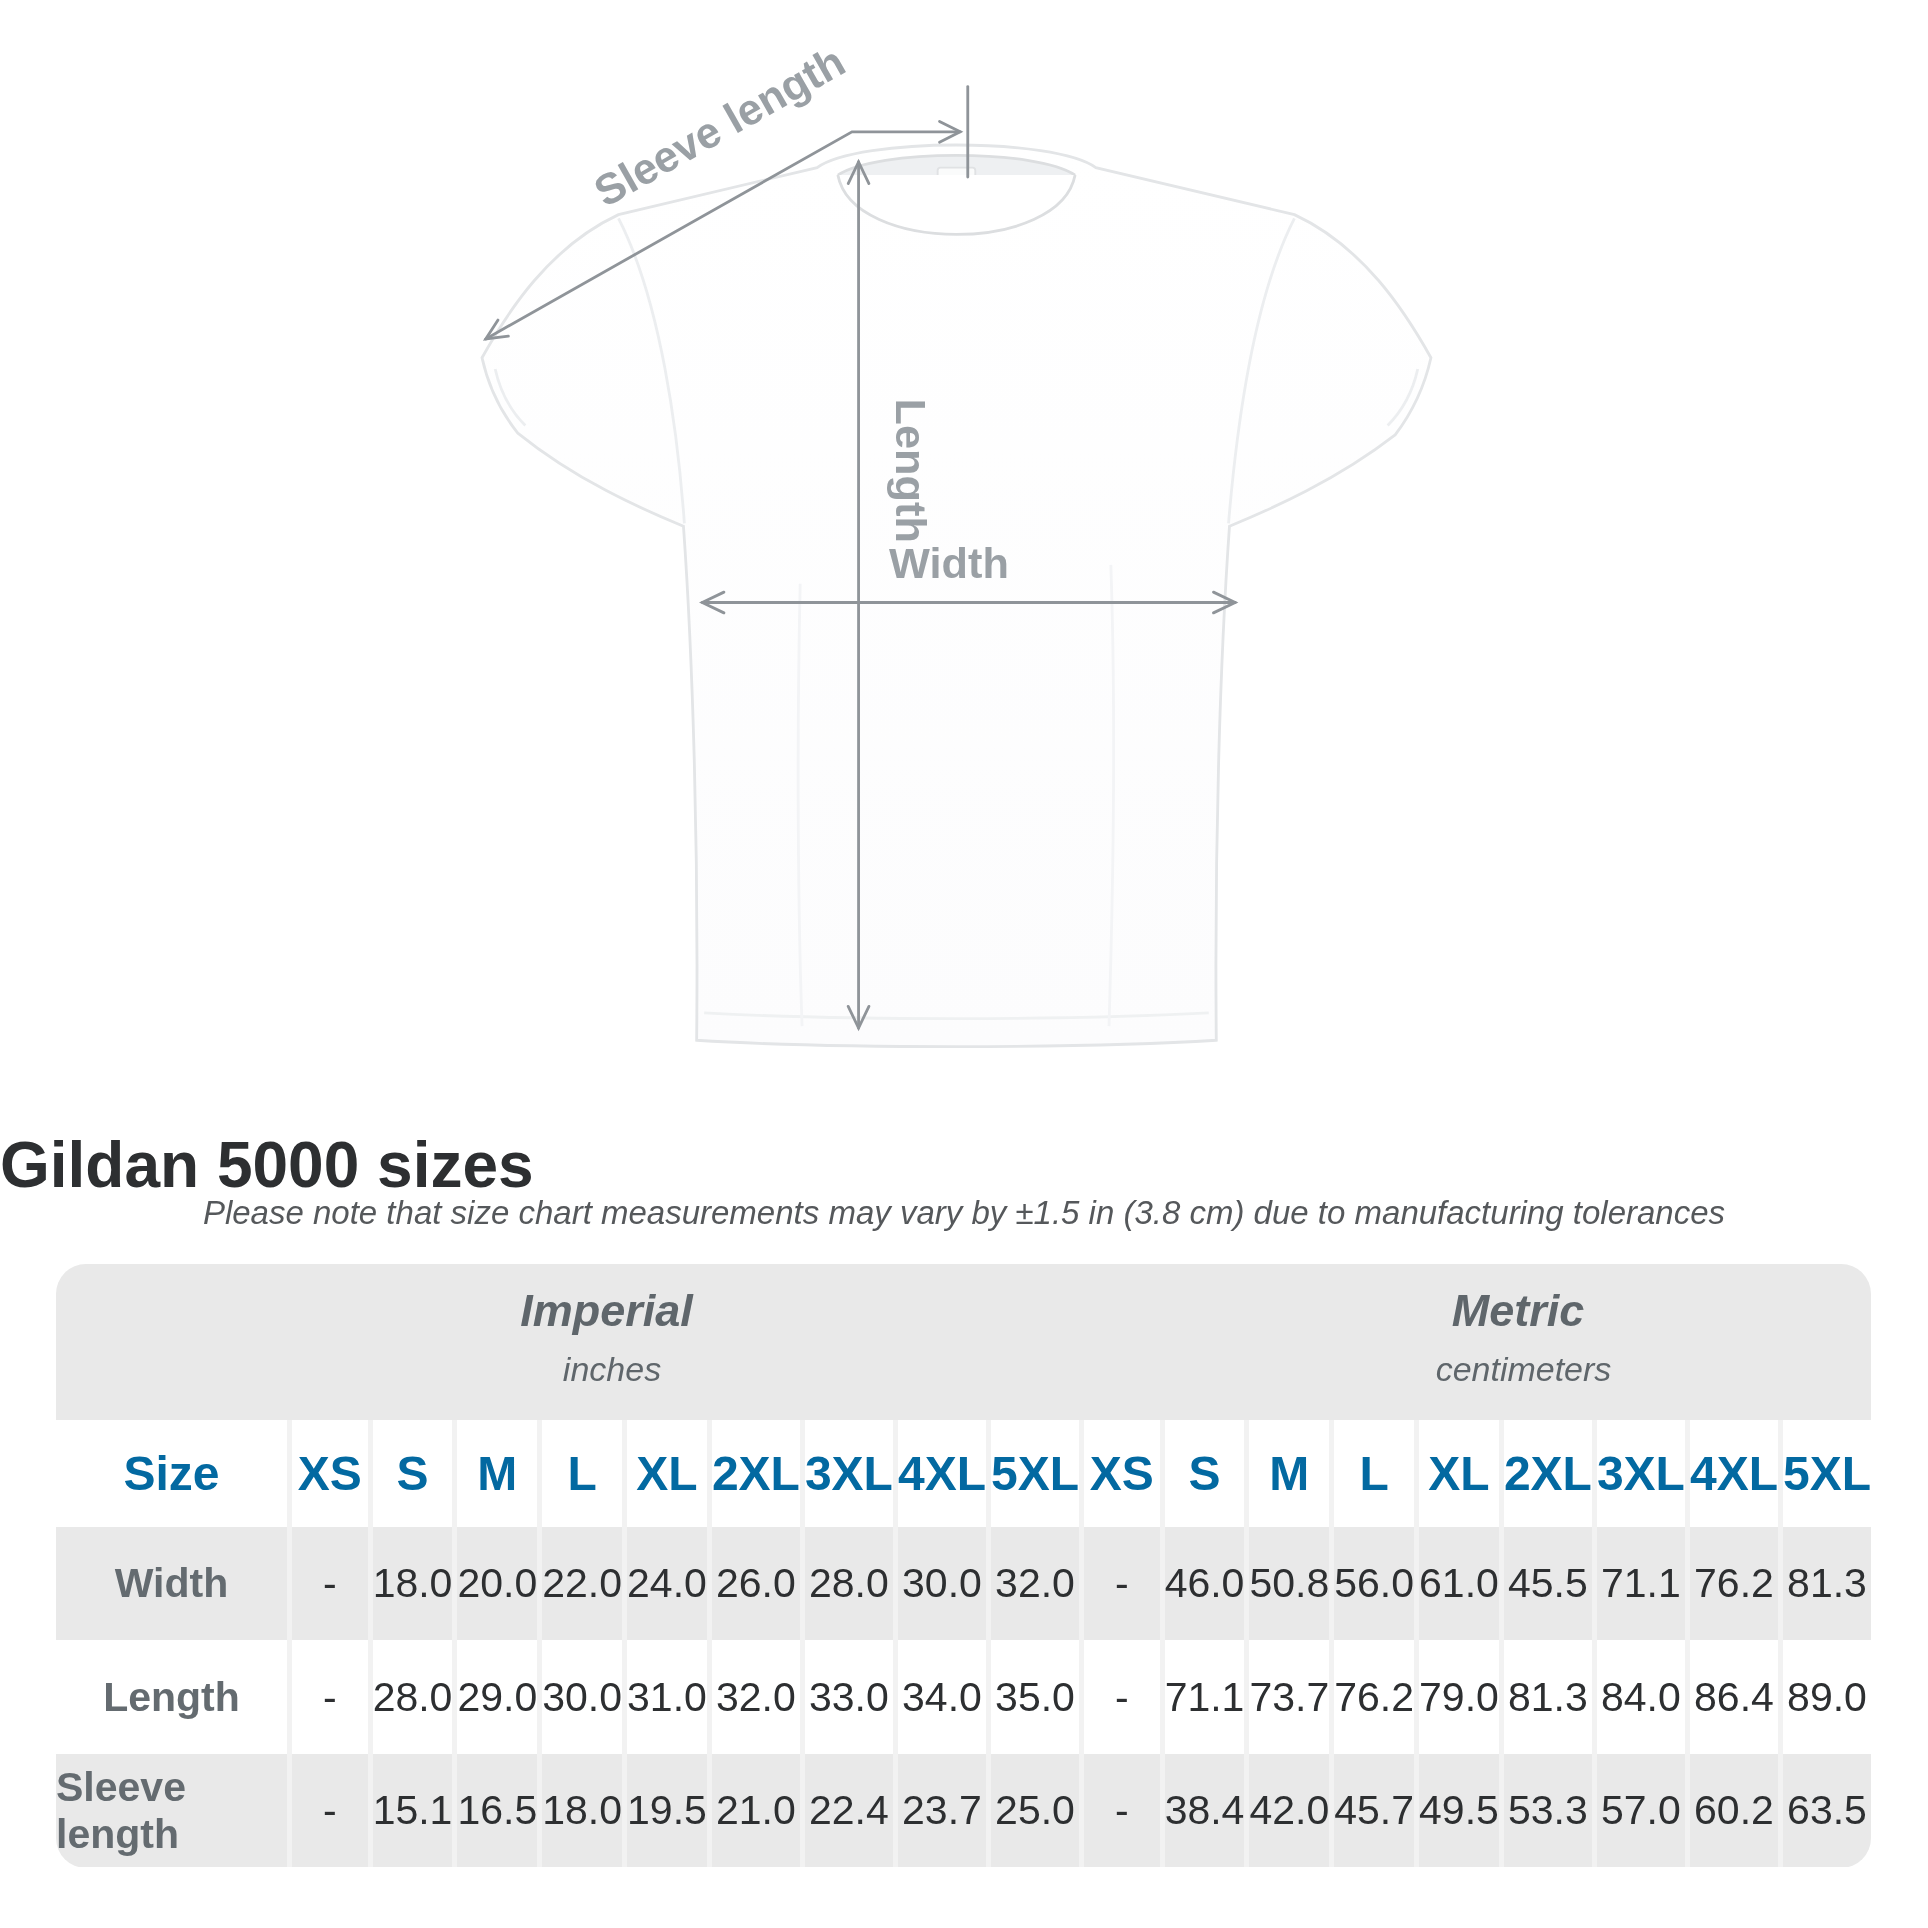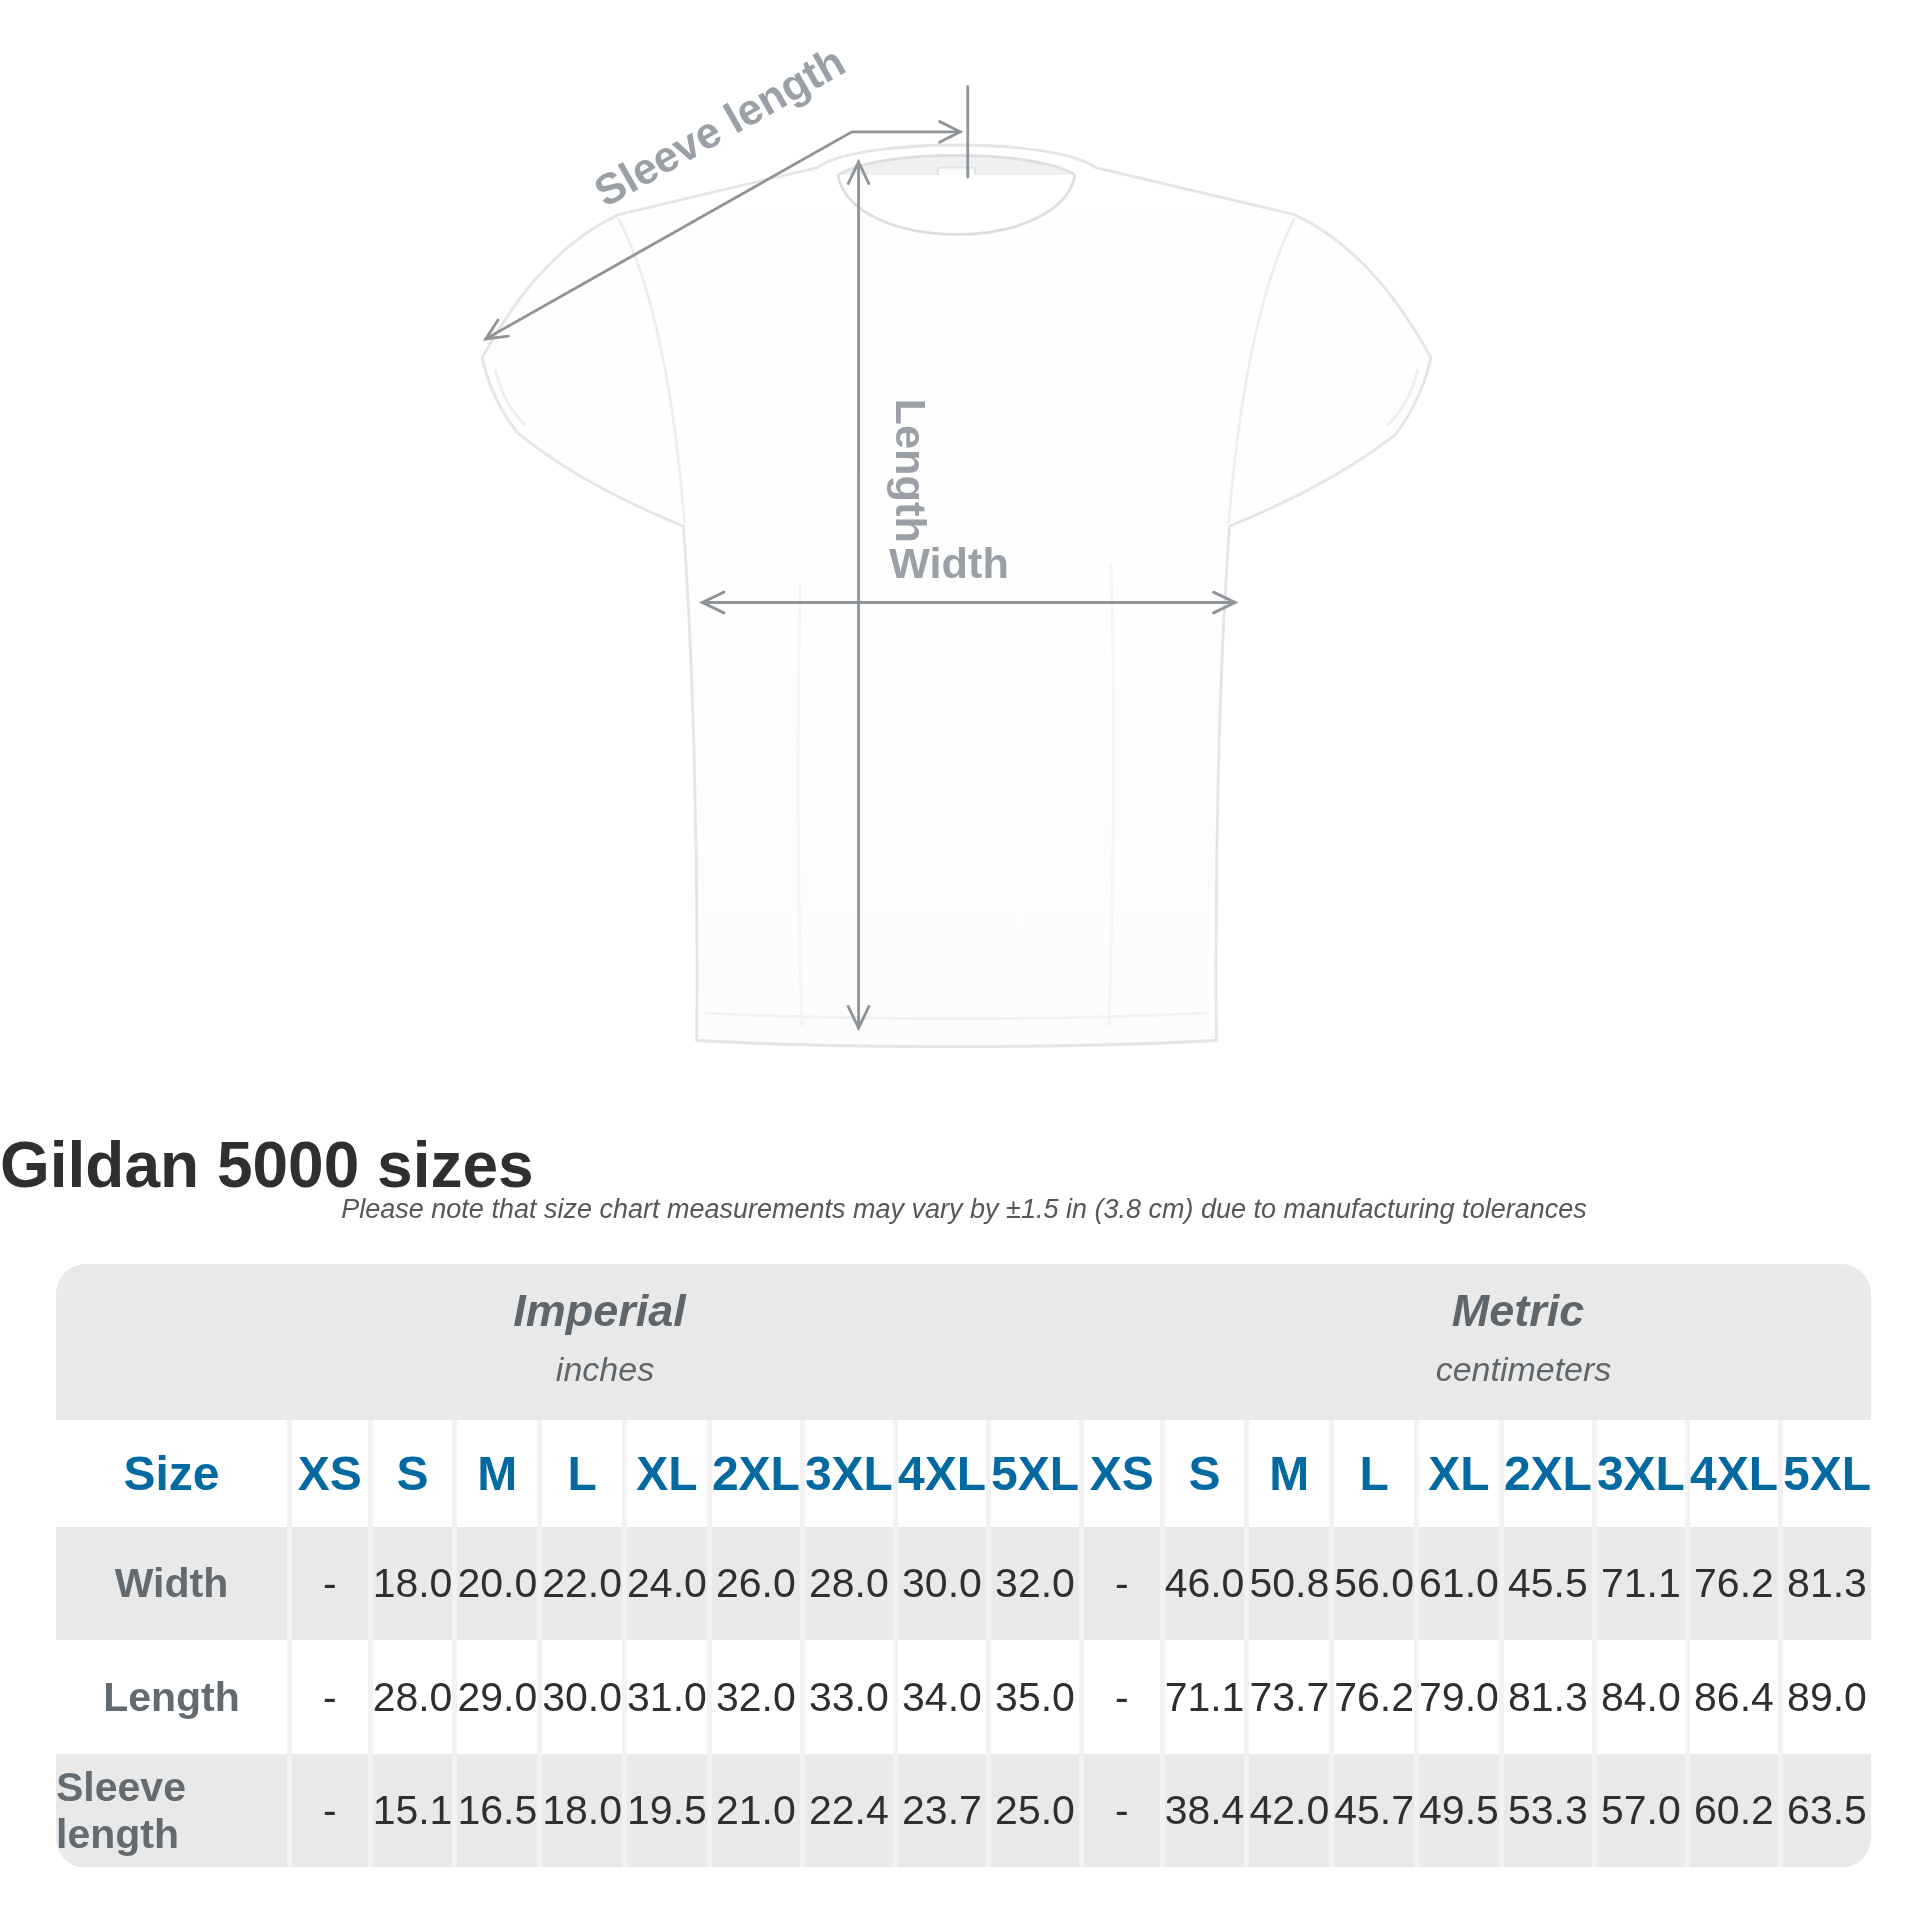--- a/index.html
+++ b/index.html
@@ -12,37 +12,37 @@
   .figure-svg { position:absolute; left:0; top:0; width:1928px; height:1928px; }
   .measure-label { font-weight:bold; font-size:46px; fill:#9aa0a5; }
   .measure-line { stroke:#8f9499; stroke-width:3; fill:none; stroke-linecap:round; }
   
   .page-title {
     position:absolute; left:0; top:1128px; width:100%;
     text-align:left; font-size:64px; font-weight:bold; color:#2d2f31;
   }
   .page-subtitle {
     position:absolute; left:0; top:1194px; width:100%;
-    text-align:center; font-size:27px; font-style:italic; color:#55585b;
+    text-align:center; font-size:33px; font-style:italic; color:#55585b;
   }
   
   .size-table {
     position:absolute; left:56px; top:1264px; width:1815px; height:604px;
     border-radius:30px; overflow:hidden; background:#ffffff;
     display:grid;
     grid-template-columns:231px repeat(18, 1fr);
     grid-template-rows:156px 107px 113px 114px 113px;
   }
   .unit-band { grid-column:1 / -1; background:#e9e9e9; position:relative; }
   .unit-group {
     position:absolute; top:0; height:100%;
     display:flex; flex-direction:column; align-items:center; justify-content:center; gap:13px;
     padding-bottom:9.4px;
   }
-  .unit-group.imperial { left:7px; width:1073px; }
+  .unit-group.imperial { left:14px; width:1073px; }
   .unit-group.metric  { left:1023px; width:878px; }
   .unit-name { font-size:45px; font-weight:bold; font-style:italic; color:#5f666b; }
   .unit-sub  { font-size:34px; font-style:italic; color:#5f666b;margin-left:11px; }
   .cell {
     display:flex; align-items:center; justify-content:center;
     border-left:5.6px solid #f2f2f2; background:#ffffff;
   }
   .cell.first { border-left:none; }
   .cell.gray  { background:#e9e9e9; }
   .head   { font-size:48px; font-weight:bold; color:#0369a1; }

